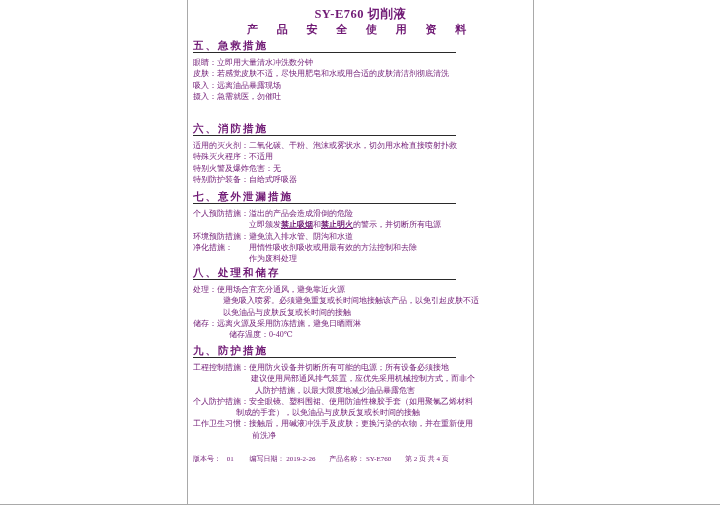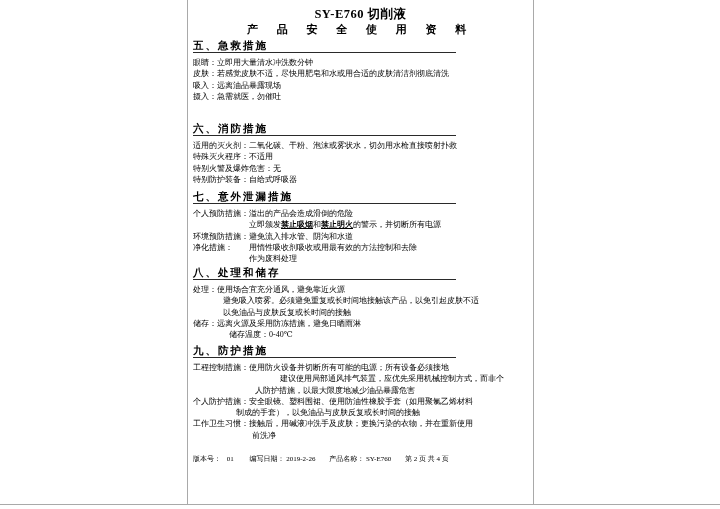--- a/index.html
+++ b/index.html
@@ -1,17 +1,17 @@
 <!DOCTYPE html>
 <html><head>
 <meta charset="utf-8">
 <style>
   html,body{margin:0;padding:0;background:#ffffff;}
   .canvas{position:relative;width:720px;height:509px;background:#ffffff;overflow:hidden;
-          font-family:"Liberation Serif","DejaVu Serif",serif;color:#000000;}
+          font-family:"Liberation Serif","DejaVu Serif",serif;color:#701a75;}
   .page{position:absolute;left:187px;top:0;width:345px;height:504px;
         border-left:1px solid #a9a9a9;border-right:1px solid #a9a9a9;background:#ffffff;}
   .bottom-rule{position:absolute;left:0;top:504px;width:720px;height:1px;background:#a9a9a9;}
   .doc-title{position:absolute;top:6px;left:0;width:100%;text-align:center;
              font-size:12.5px;font-weight:bold;letter-spacing:.5px;white-space:nowrap;}
   .doc-subtitle{position:absolute;top:22px;left:0;width:100%;text-align:center;
                 font-size:11px;font-weight:bold;letter-spacing:8px;white-space:nowrap;}
   .section{position:absolute;left:5px;right:0;}
   .sec-heading{width:263px;font-size:10.5px;font-weight:bold;line-height:11px;
                letter-spacing:2px;border-bottom:1.5px solid #2a2a2a;padding-bottom:1px;white-space:nowrap;}
@@ -134,21 +134,21 @@
             </div>
           </div>
         </div>
         <div class="section" style="top: 345px;">
           <div class="sec-heading">九、防护措施</div>
           <div class="sec-body">
             <div class="entry">
               <span class="label" style="width: 56px;">工程控制措施：</span>
               <div class="content">
                 <div class="line"><span>使用防火设备并切断所有可能的电源；所有设备必须接地</span></div>
-                <div class="line" style="margin-left: 2px; text-align: center;"><span>建议使用局部通风排气装置，应优先采用机械控制方式，而非个</span></div>
+                <div class="line" style="margin-left: 2px;"><span>建议使用局部通风排气装置，应优先采用机械控制方式，而非个</span></div>
                 <div class="line" style="margin-left: 6px;"><span>人防护措施，以最大限度地减少油品暴露危害</span></div>
               </div>
             </div>
             <div class="entry">
               <span class="label" style="width: 56px;">个人防护措施：</span>
               <div class="content">
                 <div class="line"><span>安全眼镜、塑料围裙、使用防油性橡胶手套（如用聚氯乙烯材料</span></div>
                 <div class="line" style="margin-left: -13px;"><span>制成的手套），以免油品与皮肤反复或长时间的接触</span></div>
               </div>
             </div>

